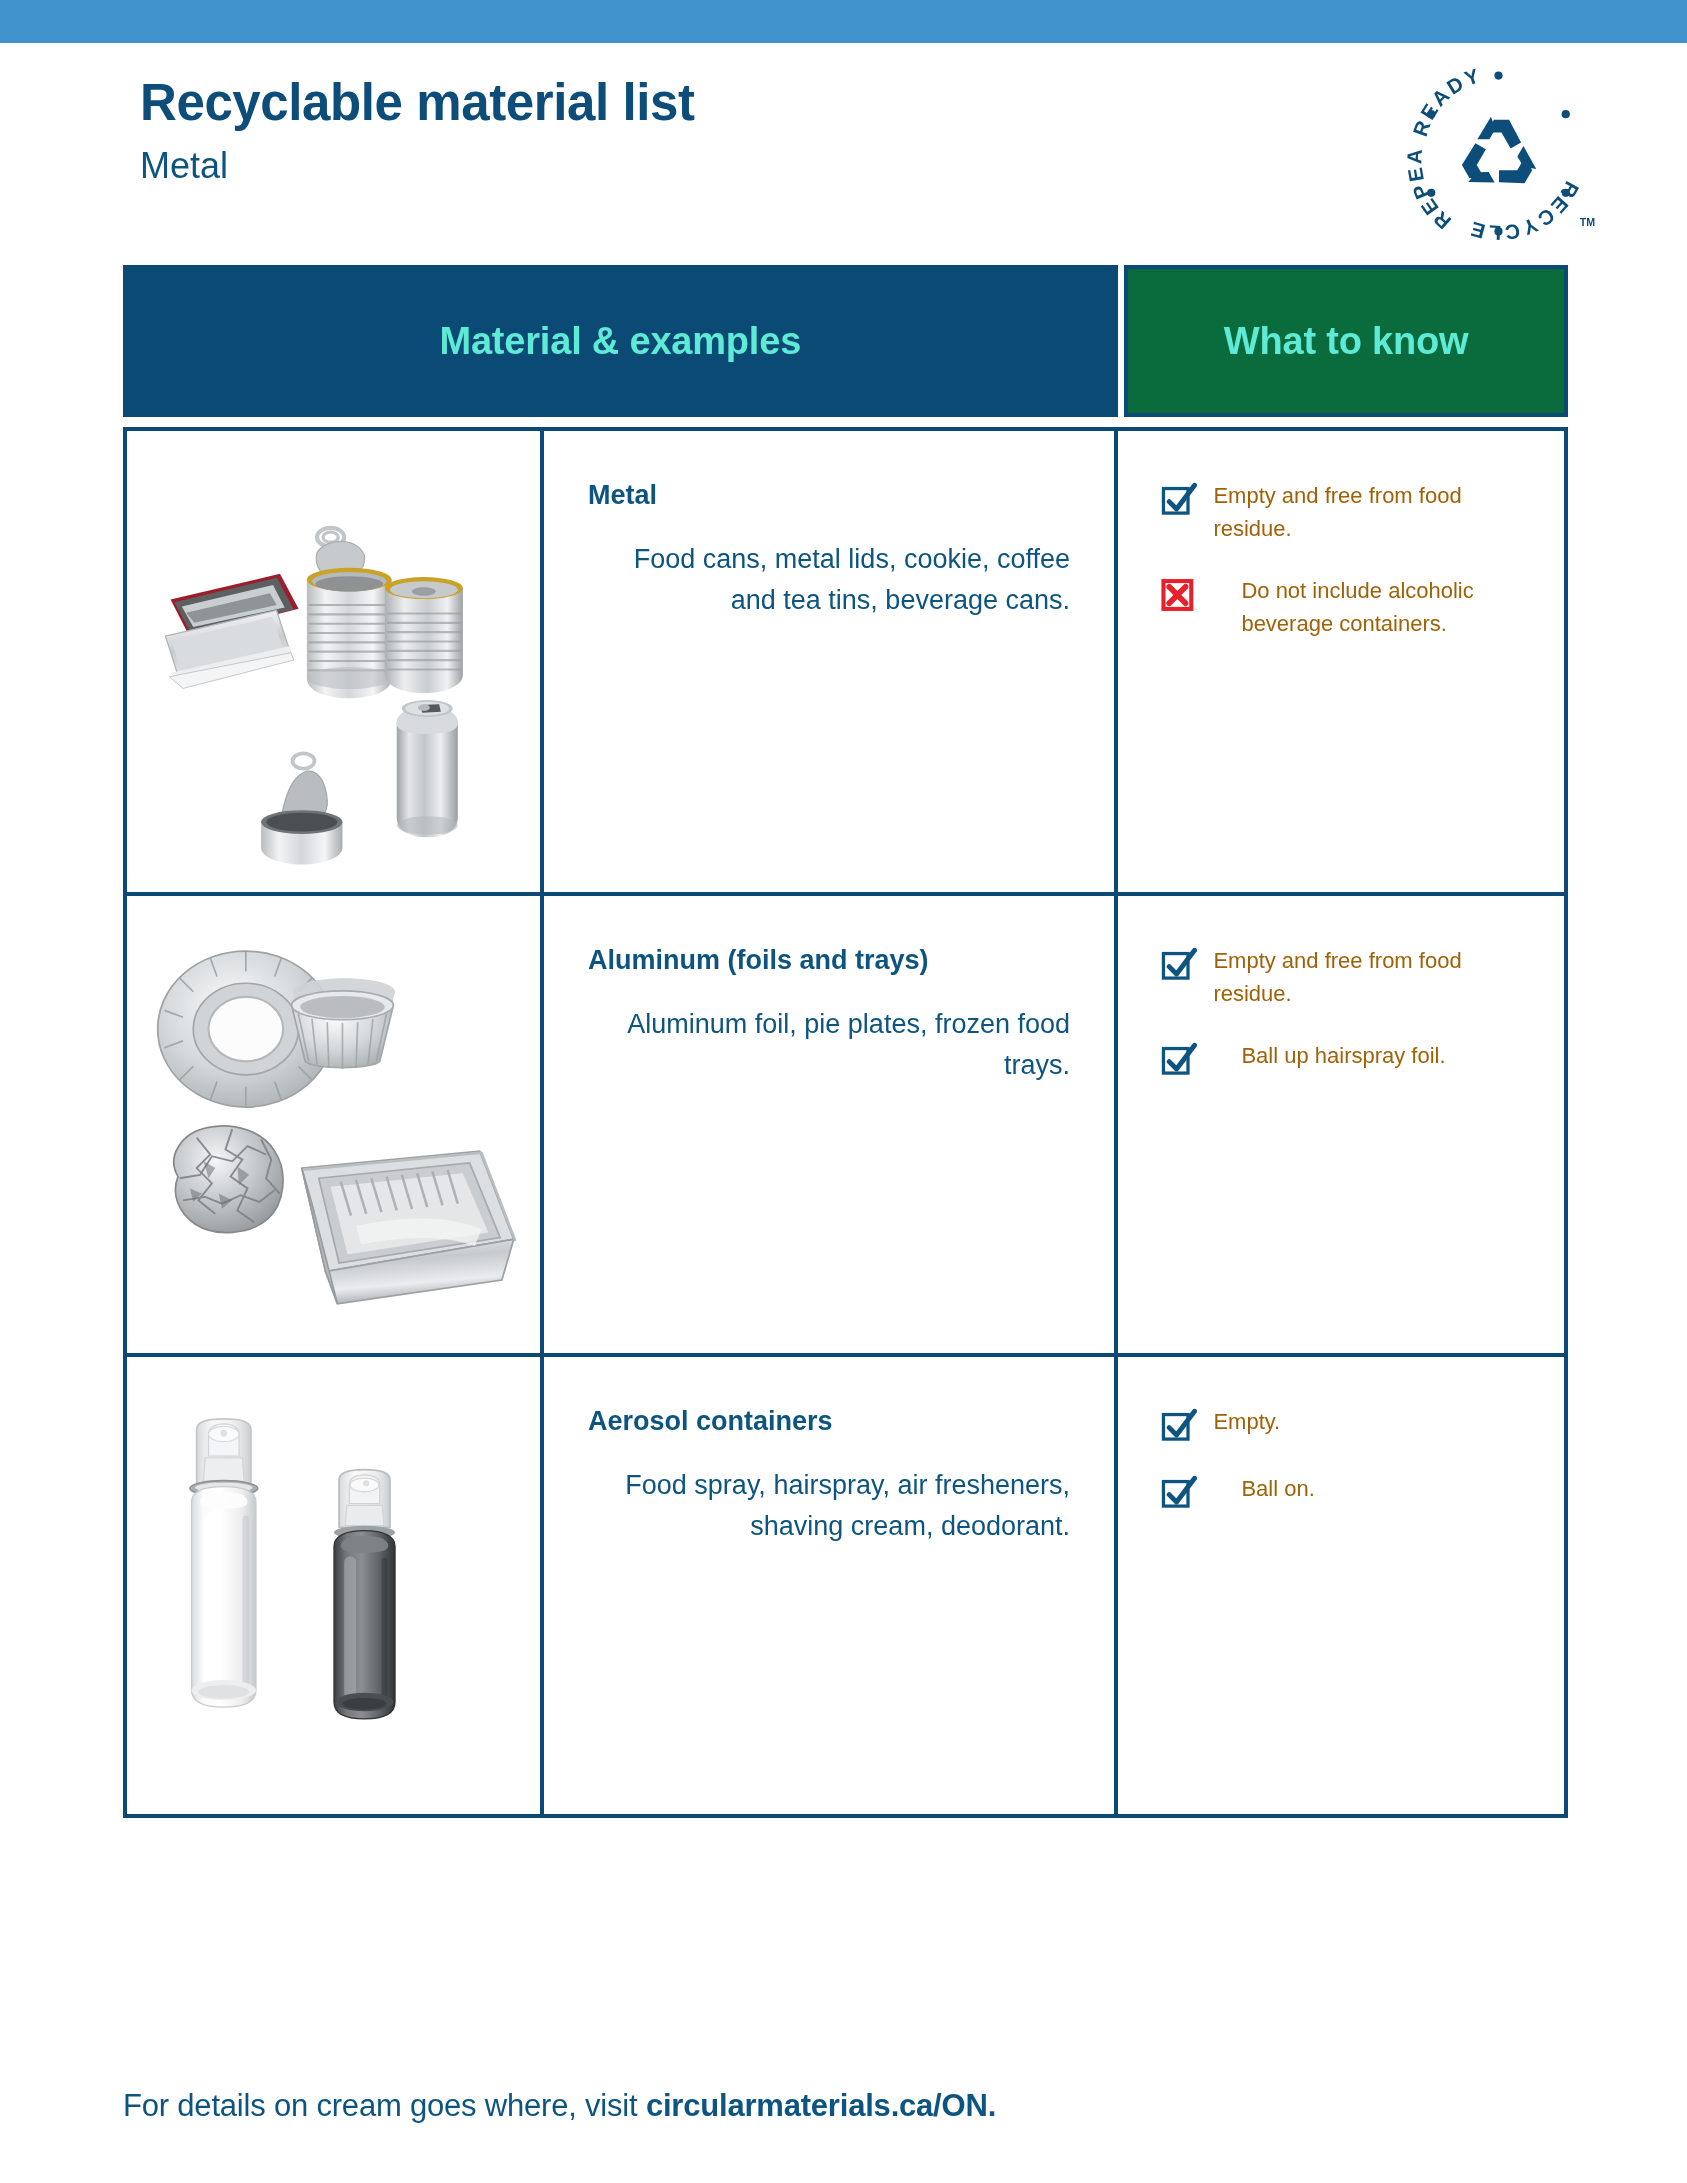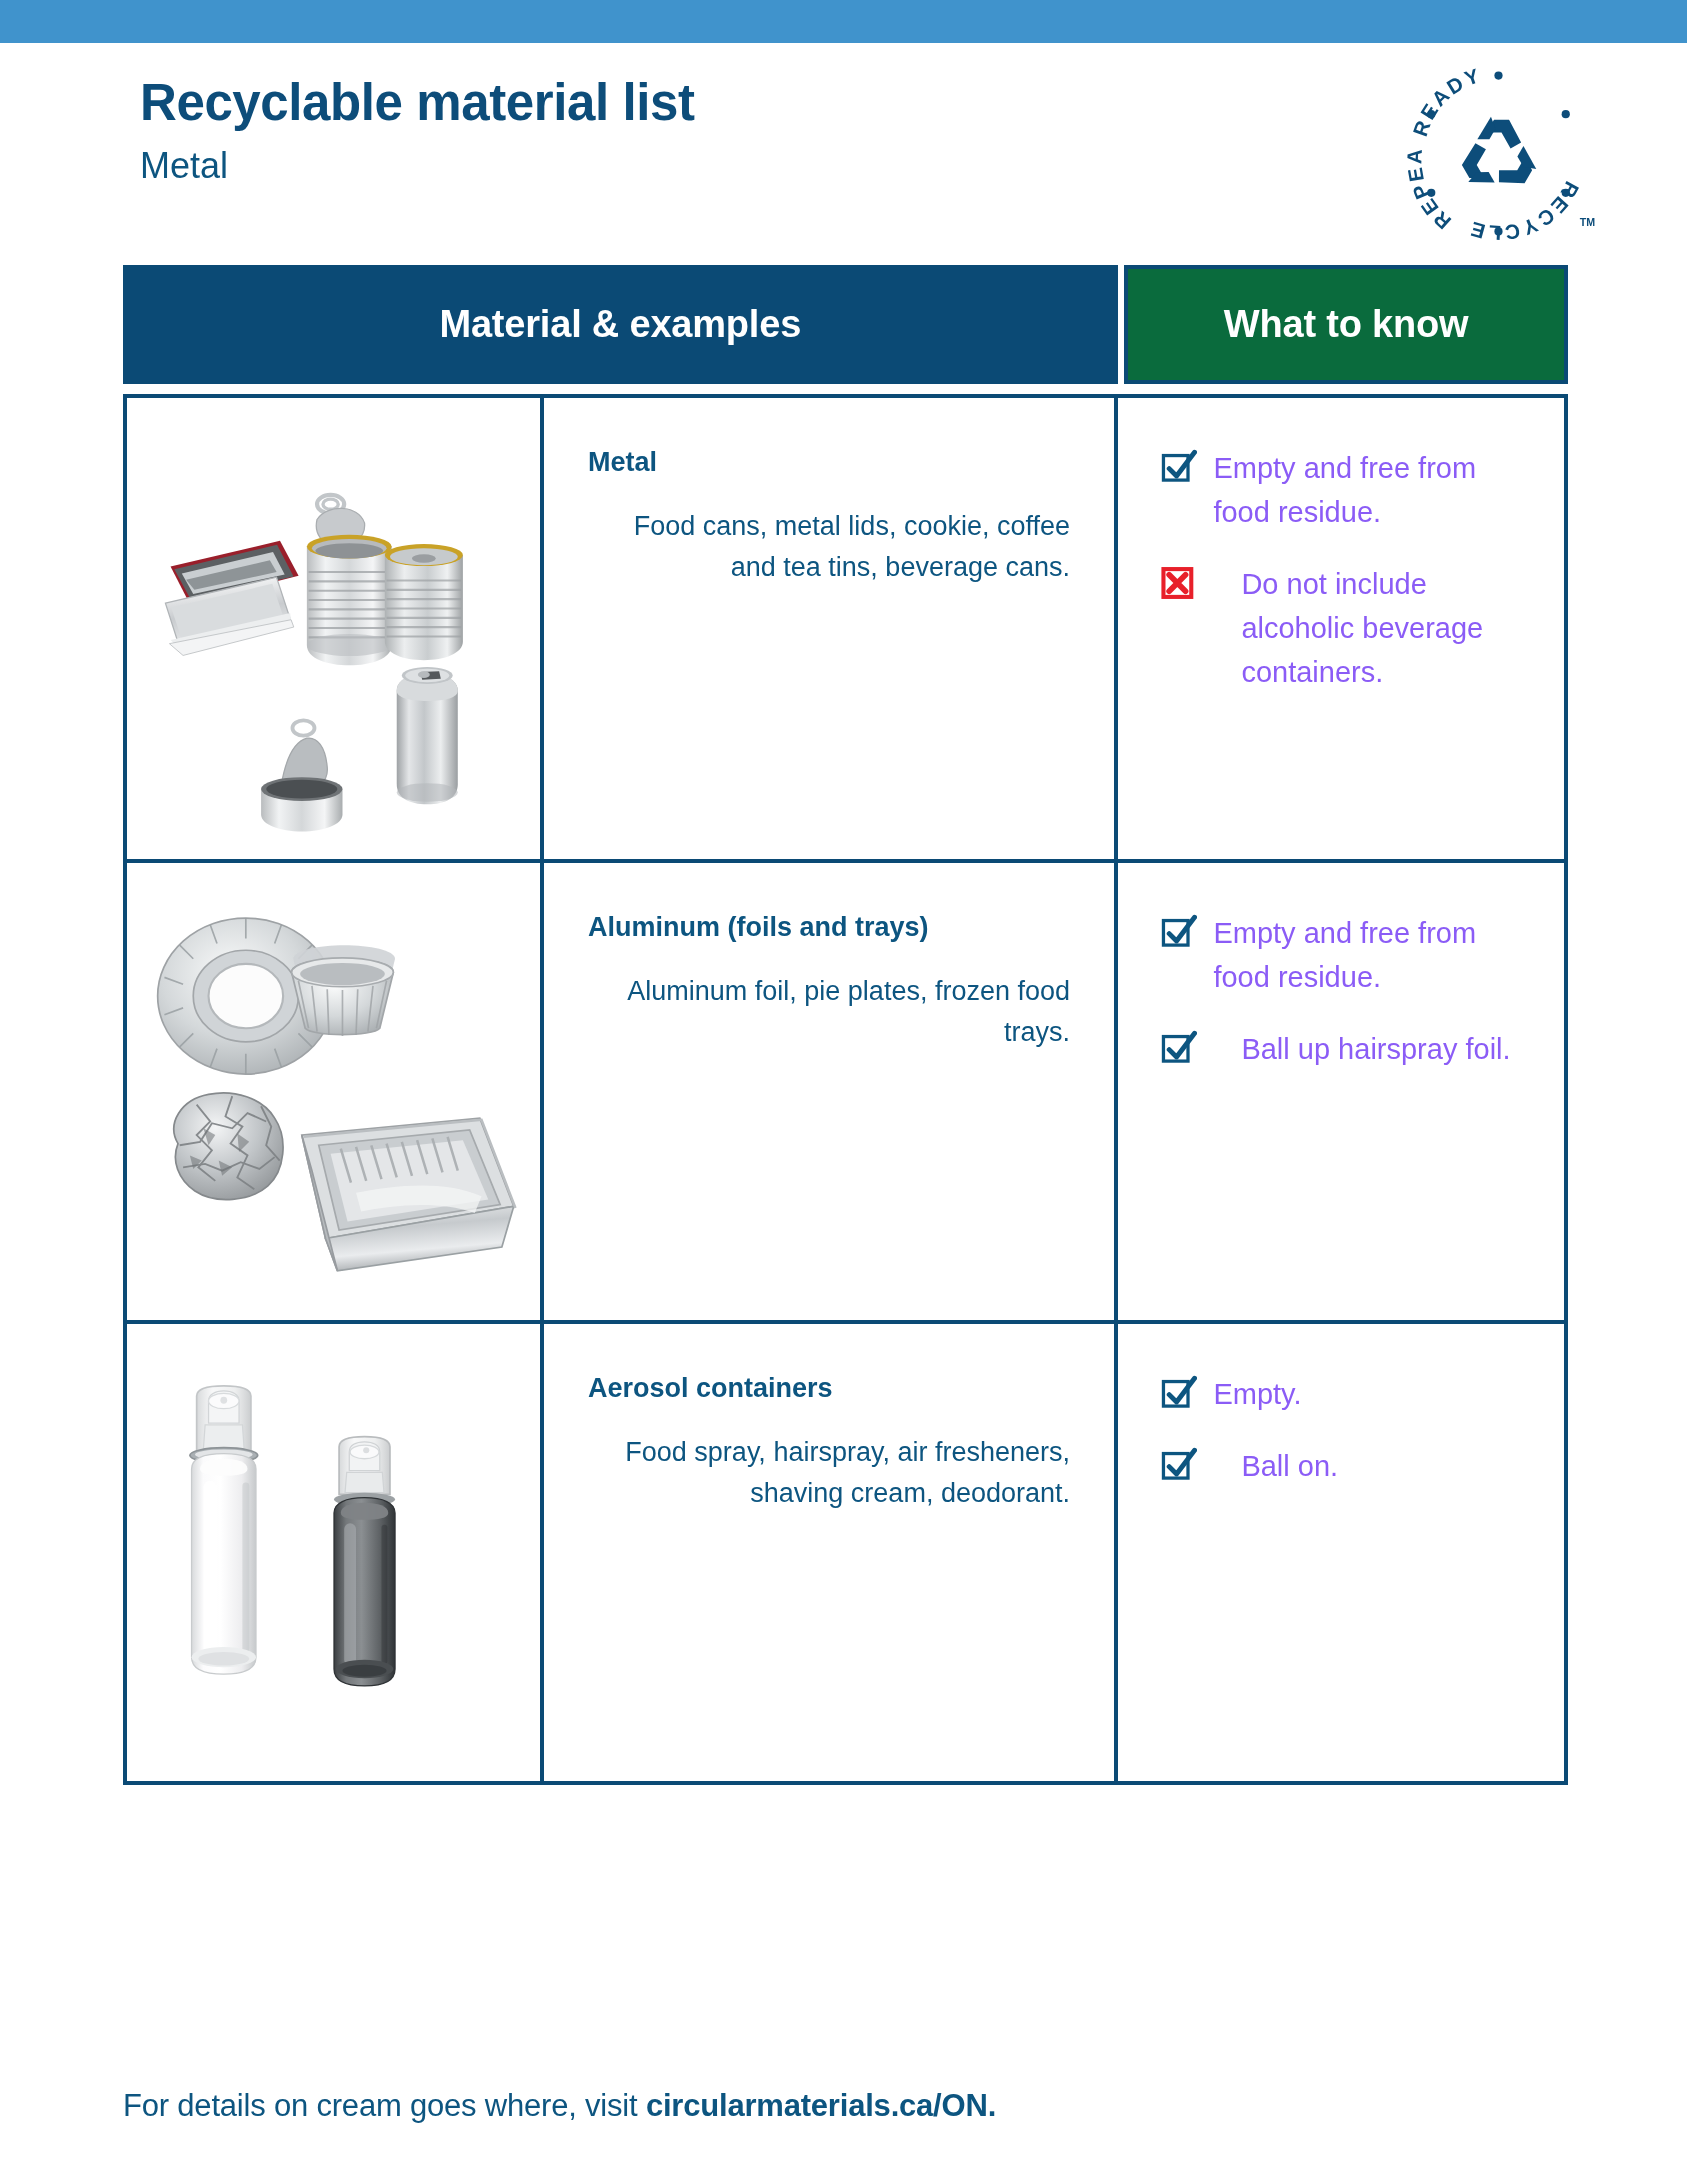--- a/index.html
+++ b/index.html
@@ -38,24 +38,24 @@
   }
   .logo-wrap svg{display:block;width:205px;height:205px;}
 
   
   .rml-table{
     position:absolute;left:123px;top:265px;width:1445px;
   }
   .thead{display:flex;width:100%;}
   .th{
     box-sizing:border-box;
-    color:#ffffff;
+    color:#5eead4;
     font-size:38px;font-weight:bold;
     display:flex;align-items:center;justify-content:center;
-    height:119px;letter-spacing:-0.2px;
+    height:152px;letter-spacing:-0.2px;
   }
   .th-material{
     width:995px;background:#0b4a75;border:4.1px solid #0b4a75;
   }
   .th-know{
     width:444px;margin-left:6.6px;background:#0a6b3d;border:4.1px solid #0b4a75;
   }
 
   .tbody{
     margin-top:9.8px;
@@ -95,21 +95,21 @@
   
   .note{
     display:flex;align-items:flex-start;margin-bottom:28px;
   }
   .note:last-child{margin-bottom:0;gap:28px;}
   .note-icon{
     flex:0 0 auto;width:36px;height:36px;margin-right:16.4px;margin-top:3.3px;
   }
   .note-icon svg{display:block;width:36px;height:36px;}
   .note-text{
-    font-size:29px;color:#8b5cf6;line-height:1.52;
+    font-size:22px;color:#a16207;line-height:1.52;
   }
 
   
   .row-1{min-height:461px;}
   .row-2{min-height:461px;}
   .row-3{min-height:461px;}
 
   
   .art{width:100%;height:100%;display:block;}
 

